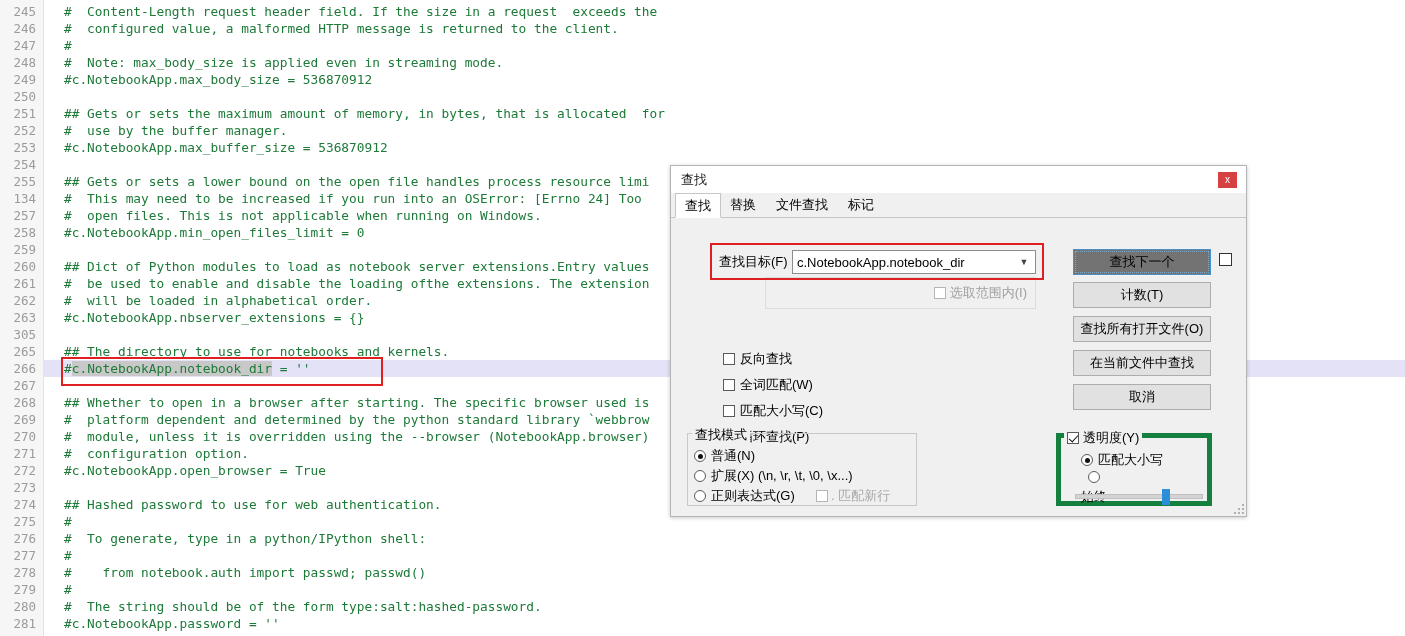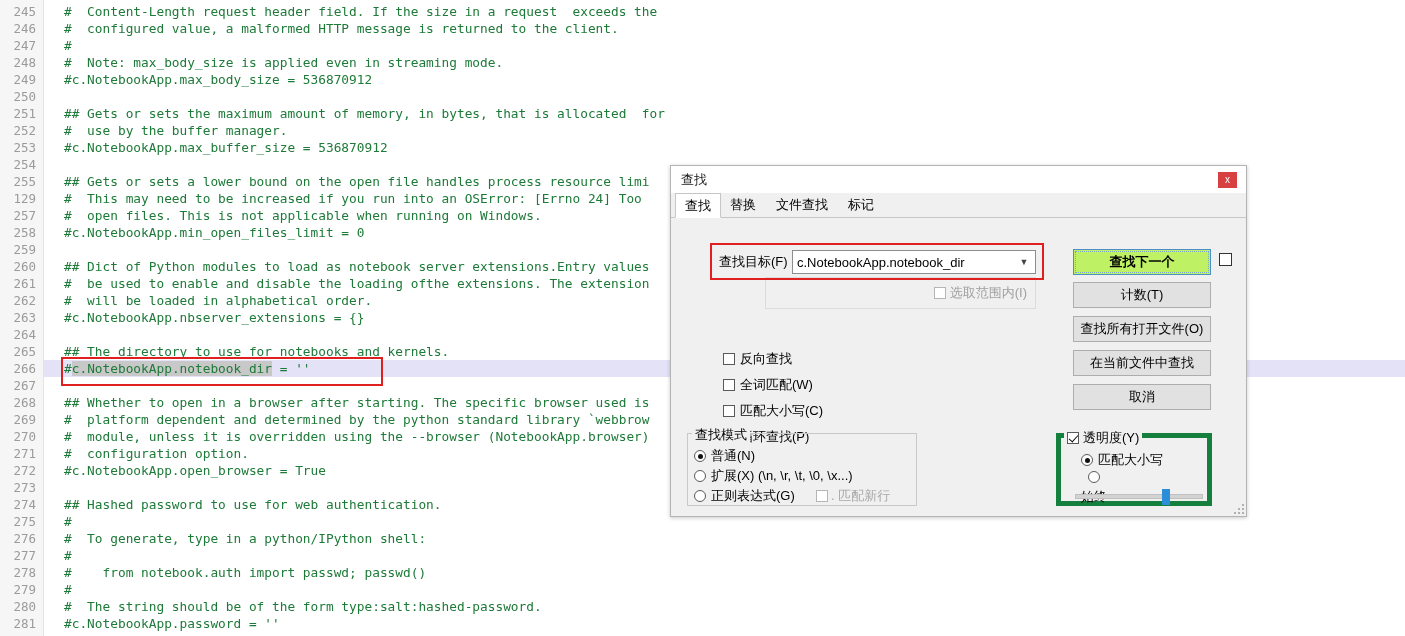--- a/index.html
+++ b/index.html
@@ -253,25 +253,24 @@
     background: #e1e1e1;
     border: 1px solid #adadad;
     font-size: 13px;
     line-height: 24px;
     text-align: center;
     cursor: pointer;
     color: #000;
     font-family: "Liberation Sans", sans-serif;
   }
   .btn.default {
-    background: #bef264;
+    background: #737373;
     border: 1px solid #4a90c4;
     outline: 1px dotted #7aa7c7;
     outline-offset: -3px;
-    font-weight: bold;
   }
   #b0 { top: 56px; }
   #b1 { top: 89px; }
   #b2 { top: 123px; }
   #b3 { top: 157px; }
   #b4 { top: 191px; }
 
   #wrap-check {
     position: absolute; left: 548px; top: 60px;
     width: 13px; height: 13px;
@@ -330,29 +329,29 @@
       <div>246</div>
       <div>247</div>
       <div>248</div>
       <div>249</div>
       <div>250</div>
       <div>251</div>
       <div>252</div>
       <div>253</div>
       <div>254</div>
       <div>255</div>
-      <div>129</div>
+      <div>134</div>
       <div>257</div>
       <div>258</div>
       <div>259</div>
       <div>260</div>
       <div>261</div>
       <div>262</div>
       <div>263</div>
-      <div>264</div>
+      <div>305</div>
       <div>265</div>
       <div>266</div>
       <div>267</div>
       <div>268</div>
       <div>269</div>
       <div>270</div>
       <div>271</div>
       <div>272</div>
       <div>273</div>
       <div>274</div>

